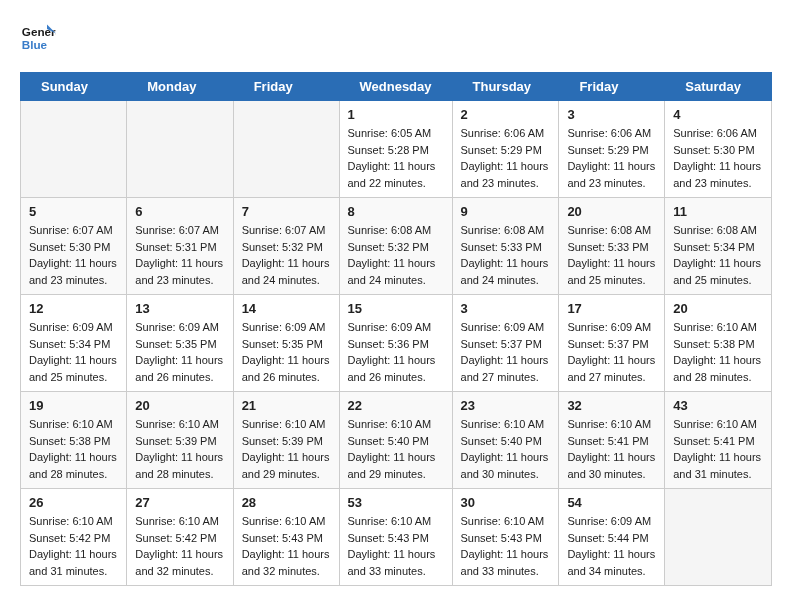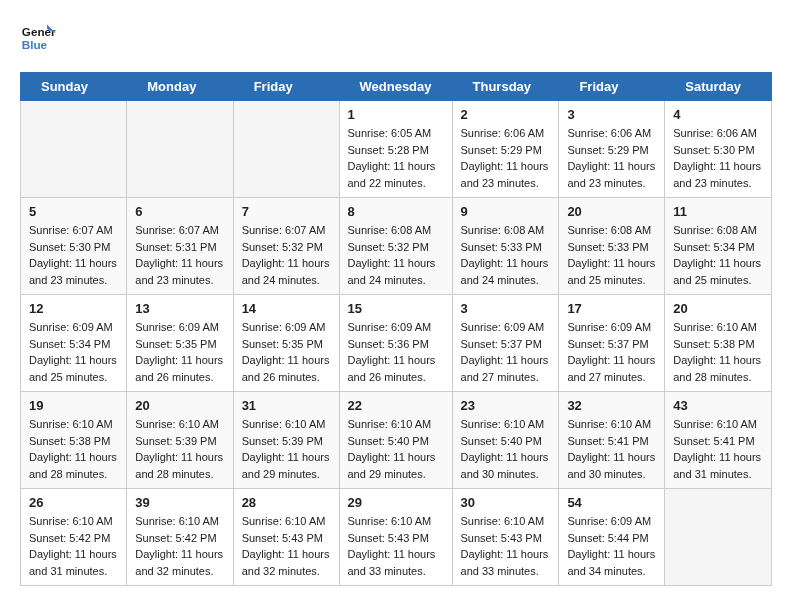--- a/index.html
+++ b/index.html
@@ -191,21 +191,21 @@
       <tr>
         <td>
           <span class="day-number">19</span>
           <div class="day-info">Sunrise: 6:10 AM<br>Sunset: 5:38 PM<br>Daylight: 11 hours and 28 minutes.</div>
         </td>
         <td>
           <span class="day-number">20</span>
           <div class="day-info">Sunrise: 6:10 AM<br>Sunset: 5:39 PM<br>Daylight: 11 hours and 28 minutes.</div>
         </td>
         <td>
-          <span class="day-number">31</span>
+          <span class="day-number">21</span>
           <div class="day-info">Sunrise: 6:10 AM<br>Sunset: 5:39 PM<br>Daylight: 11 hours and 29 minutes.</div>
         </td>
         <td>
           <span class="day-number">22</span>
           <div class="day-info">Sunrise: 6:10 AM<br>Sunset: 5:40 PM<br>Daylight: 11 hours and 29 minutes.</div>
         </td>
         <td>
           <span class="day-number">23</span>
           <div class="day-info">Sunrise: 6:10 AM<br>Sunset: 5:40 PM<br>Daylight: 11 hours and 30 minutes.</div>
         </td>
@@ -217,29 +217,29 @@
           <span class="day-number">43</span>
           <div class="day-info">Sunrise: 6:10 AM<br>Sunset: 5:41 PM<br>Daylight: 11 hours and 31 minutes.</div>
         </td>
       </tr>
       <tr>
         <td>
           <span class="day-number">26</span>
           <div class="day-info">Sunrise: 6:10 AM<br>Sunset: 5:42 PM<br>Daylight: 11 hours and 31 minutes.</div>
         </td>
         <td>
-          <span class="day-number">39</span>
+          <span class="day-number">27</span>
           <div class="day-info">Sunrise: 6:10 AM<br>Sunset: 5:42 PM<br>Daylight: 11 hours and 32 minutes.</div>
         </td>
         <td>
           <span class="day-number">28</span>
           <div class="day-info">Sunrise: 6:10 AM<br>Sunset: 5:43 PM<br>Daylight: 11 hours and 32 minutes.</div>
         </td>
         <td>
-          <span class="day-number">29</span>
+          <span class="day-number">53</span>
           <div class="day-info">Sunrise: 6:10 AM<br>Sunset: 5:43 PM<br>Daylight: 11 hours and 33 minutes.</div>
         </td>
         <td>
           <span class="day-number">30</span>
           <div class="day-info">Sunrise: 6:10 AM<br>Sunset: 5:43 PM<br>Daylight: 11 hours and 33 minutes.</div>
         </td>
         <td>
           <span class="day-number">54</span>
           <div class="day-info">Sunrise: 6:09 AM<br>Sunset: 5:44 PM<br>Daylight: 11 hours and 34 minutes.</div>
         </td>

